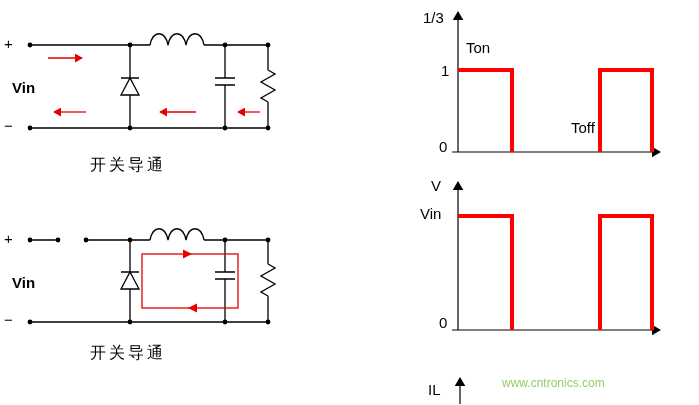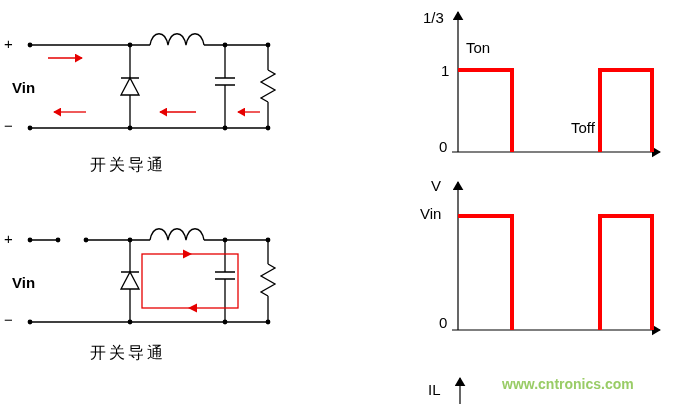--- a/index.html
+++ b/index.html
@@ -3,21 +3,21 @@
 <meta charset="utf-8">
 <style>
   *{margin:0;padding:0;box-sizing:border-box}
   html,body{width:699px;height:405px;background:#fff;
     font-family:"Liberation Sans", sans-serif;}
   #stage{position:relative;width:699px;height:405px;background:#fff;overflow:hidden}
   svg{position:absolute;left:0;top:0}
   .lbl{position:absolute;color:#000;font-size:15px;line-height:1;white-space:nowrap}
   .bold{font-weight:bold}
   .caption{font-size:16px;letter-spacing:3px}
-  #watermark{position:absolute;font-size:14px;font-weight:bold;line-height:1;
+  #watermark{position:absolute;font-size:12px;font-weight:normal;line-height:1;
     color:var(--watermark_green,#99cc66)}
   .wire{stroke:var(--wire,#000);stroke-width:1.3;fill:none}
   .comp{stroke:var(--wire,#000);stroke-width:1.3;fill:#fff}
   .dot{fill:var(--wire,#000)}
   .redarrow{stroke:var(--arrow_red,#e60000);stroke-width:1.3;fill:none}
   .redhead{fill:var(--arrow_red,#e60000)}
   .axis{stroke:#000;stroke-width:1.2;fill:none}
   .pulse{stroke:var(--pulse_red,#ff0000);stroke-width:4;fill:none}
 </style>
 </head>

